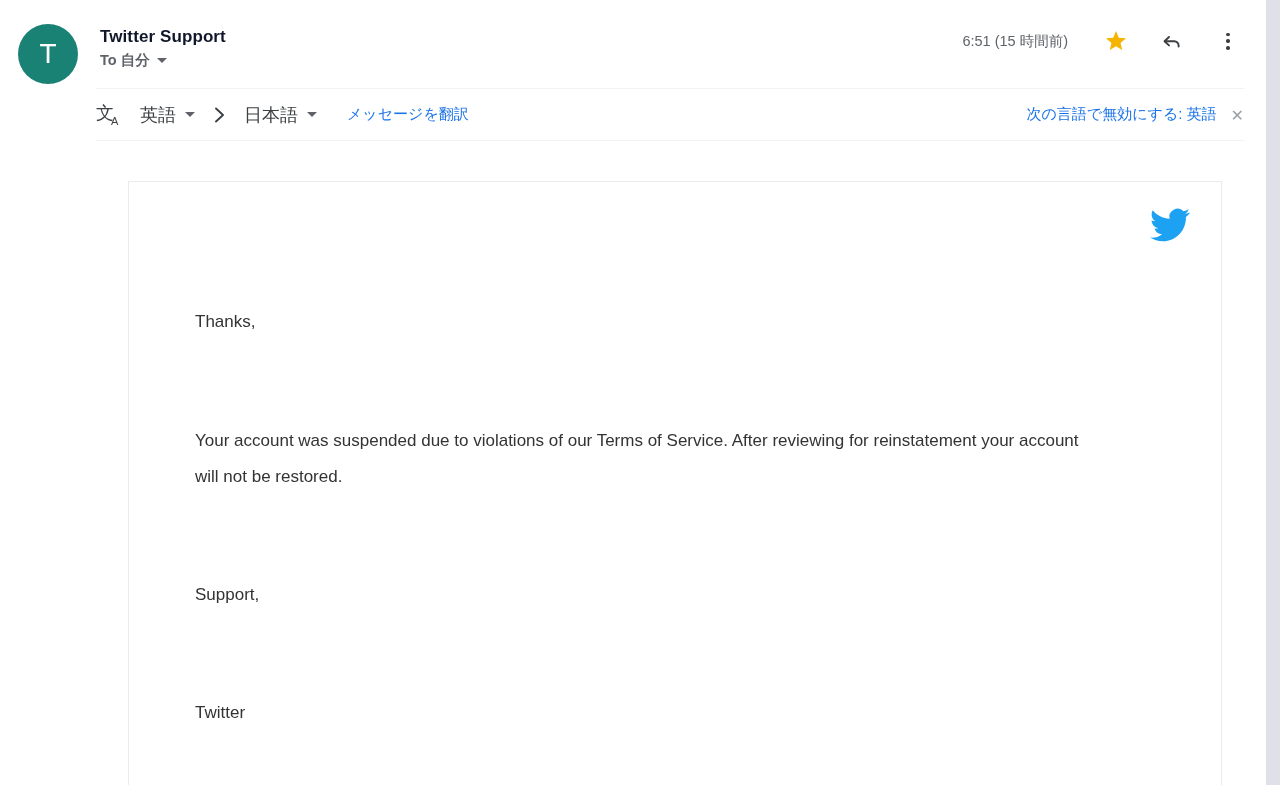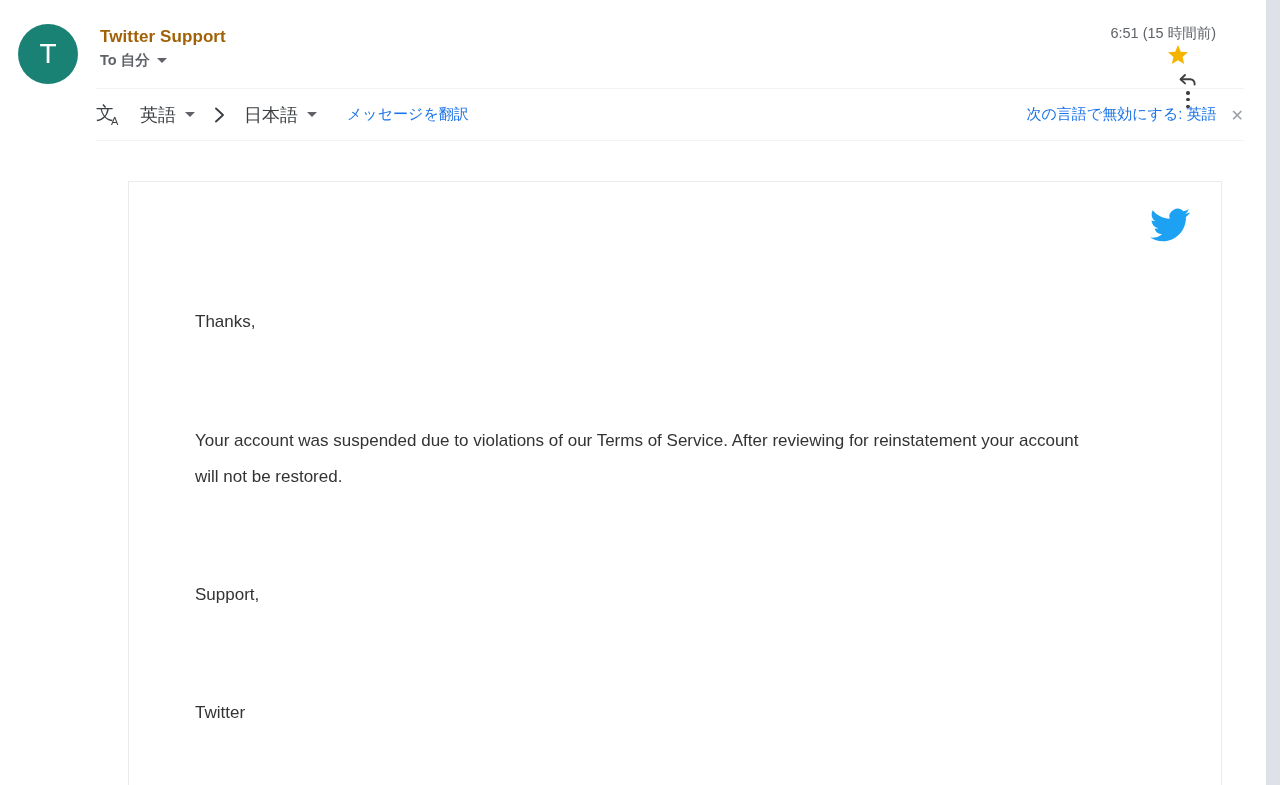--- a/index.html
+++ b/index.html
@@ -75,21 +75,21 @@
   }
 
   .sender-block {
     position: absolute;
     left: 100px;
     top: 26px;
   }
   .sender-name {
     font-size: 17px;
     font-weight: bold;
-    color: #a16207;
+    color: #0f172a;
     letter-spacing: 0.1px;
     line-height: 22px;
   }
   .recipient-row {
     display: flex;
     align-items: center;
     margin-top: 3px;
     font-size: 14.5px;
     color: #5f6368;
     line-height: 18px;
@@ -105,21 +105,20 @@
     border-top: 5px solid #5f6368;
   }
 
   .header-actions {
     position: absolute;
     right: 20px;
     top: 24px;
     display: flex;
     align-items: center;
     height: 34px;
-    flex-direction: column;
   }
   .timestamp {
     font-size: 14.5px;
     color: #5f6368;
     margin-right: 30px;
     white-space: nowrap;
   }
   .icon-btn {
     width: 36px;
     height: 36px;

